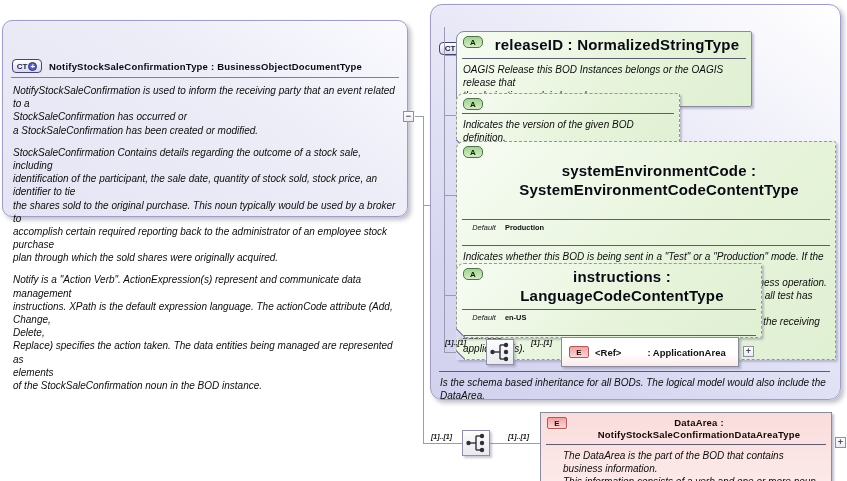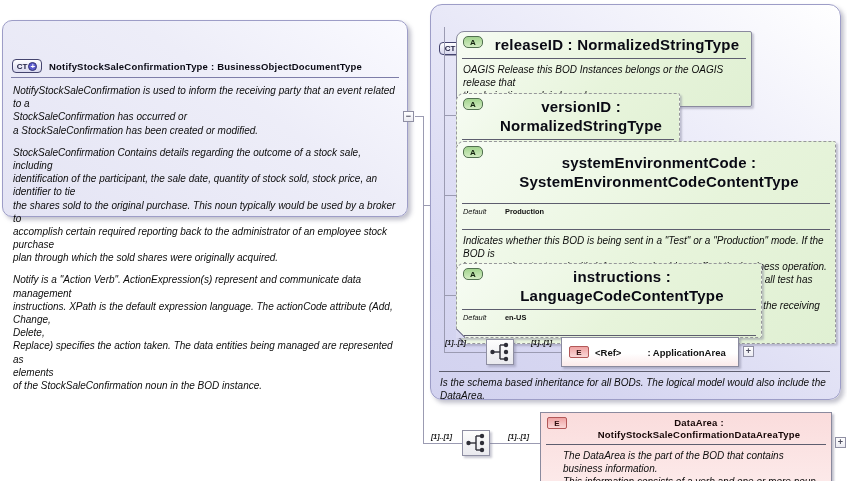--- a/index.html
+++ b/index.html
@@ -62,21 +62,21 @@
   }
   .attr.solid  { border:1px solid #8a8a9e; }
   .attr.dashed { border:1px dashed #97979b; }
   .attr::after {
     content:""; position:absolute; left:-1px; bottom:-1px; width:9px; height:9px;
     background:linear-gradient(45deg,#dadaf2 46%, #8d8da4 46%, #8d8da4 58%, rgba(0,0,0,0) 58%);
   }
   .attr-head { display:flex; align-items:flex-start; gap:6px; padding:4px 6px 2px 6px; }
   .attr-name { flex:1; text-align:center; font-size:15px; font-weight:bold; letter-spacing:.2px; line-height:1.25; color:#0a0a14; }
   .sep { border-top:1px solid #5d5d6e; margin:1px 5px; }
-  .default-row { display:flex; align-items:baseline; padding:2px 6px 12px 6px; }
+  .default-row { display:flex; align-items:baseline; padding:2px 6px 12px 6px;text-align:center; }
   .default-label { font-size:7.4px; font-style:italic; color:#111; width:42px; flex:none; }
   .default-value { font-size:7.4px; font-weight:bold; color:#111; }
   .attr .desc { padding:3px 6px 4px 6px; }
 
   
   .elem {
     position:absolute; border:1px solid #8a8a9e;
     box-shadow:2px 2px 2px rgba(120,120,145,.45);
   }
   #application-area-box { display:flex; align-items:center; gap:6px; padding:0 7px;
@@ -166,30 +166,29 @@
         <span class="attr-name">releaseID : NormalizedStringType</span>
       </div>
       <div class="sep"></div>
       <div class="desc">OAGIS Release this BOD Instances belongs or the OAGIS release that
 the derivative work is based on.</div>
     </div>
 
     <div class="attr dashed" style="left:25px; top:88px; width:224px;">
       <div class="attr-head">
         <span class="badge badge-a">A</span>
-        <span class="attr-name">versionID : NormalizedStringType</span>
       </div>
       <div class="sep"></div>
       <div class="desc">Indicates the version of the given BOD definition.</div>
     </div>
 
     <div class="attr dashed" style="left:25px; top:136px; width:380px;">
       <div class="attr-head">
         <span class="badge badge-a">A</span>
-        <span class="attr-name" style="max-width:325px; margin:8px auto;">systemEnvironmentCode : SystemEnvironmentCodeContentType</span>
+        <span class="attr-name" style="max-width:325px; margin:16px auto;">systemEnvironmentCode : SystemEnvironmentCodeContentType</span>
       </div>
       <div class="sep"></div>
       <div class="default-row">
         <span class="default-label">Default</span>
         <span class="default-value">Production</span>
       </div>
       <div class="sep"></div>
       <div class="desc">Indicates whether this BOD is being sent in a "Test" or a "Production" mode. If the BOD is
 being sent in a test mode, it's information should not affect the business operation.
 However, if the BOD is sent in "Production" mode it is assumed that all test has been

